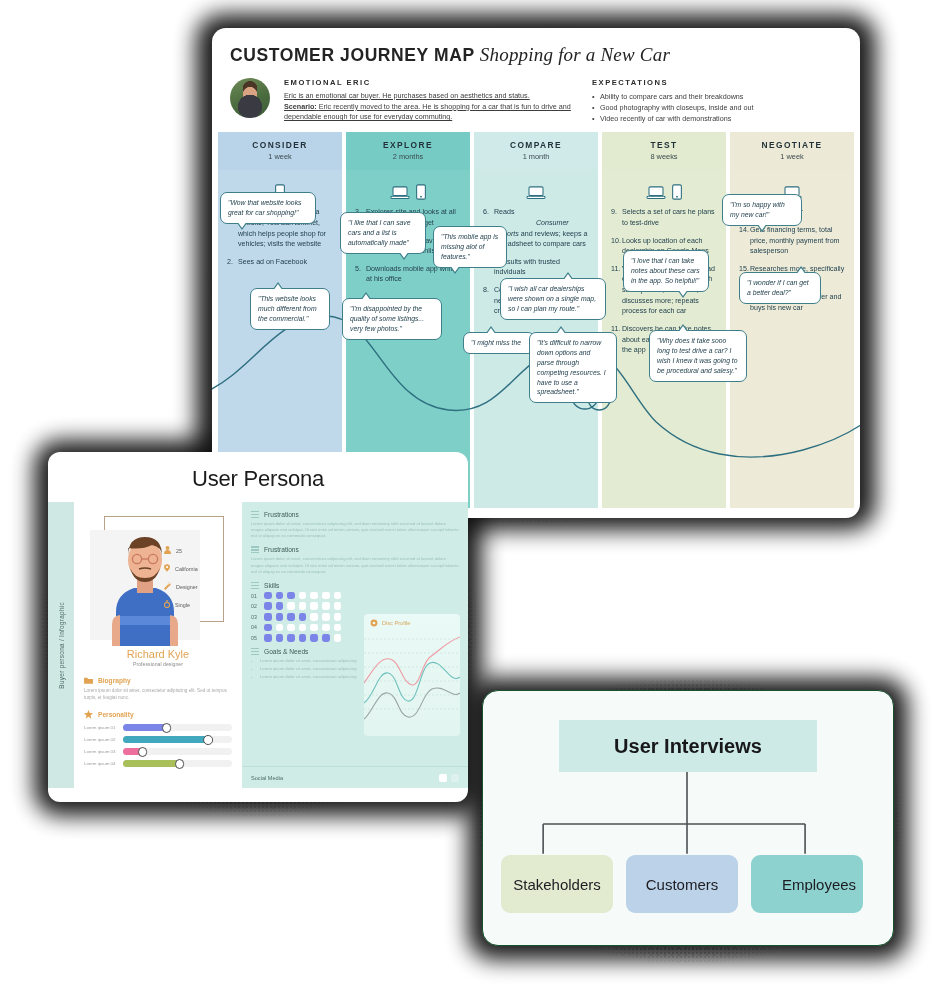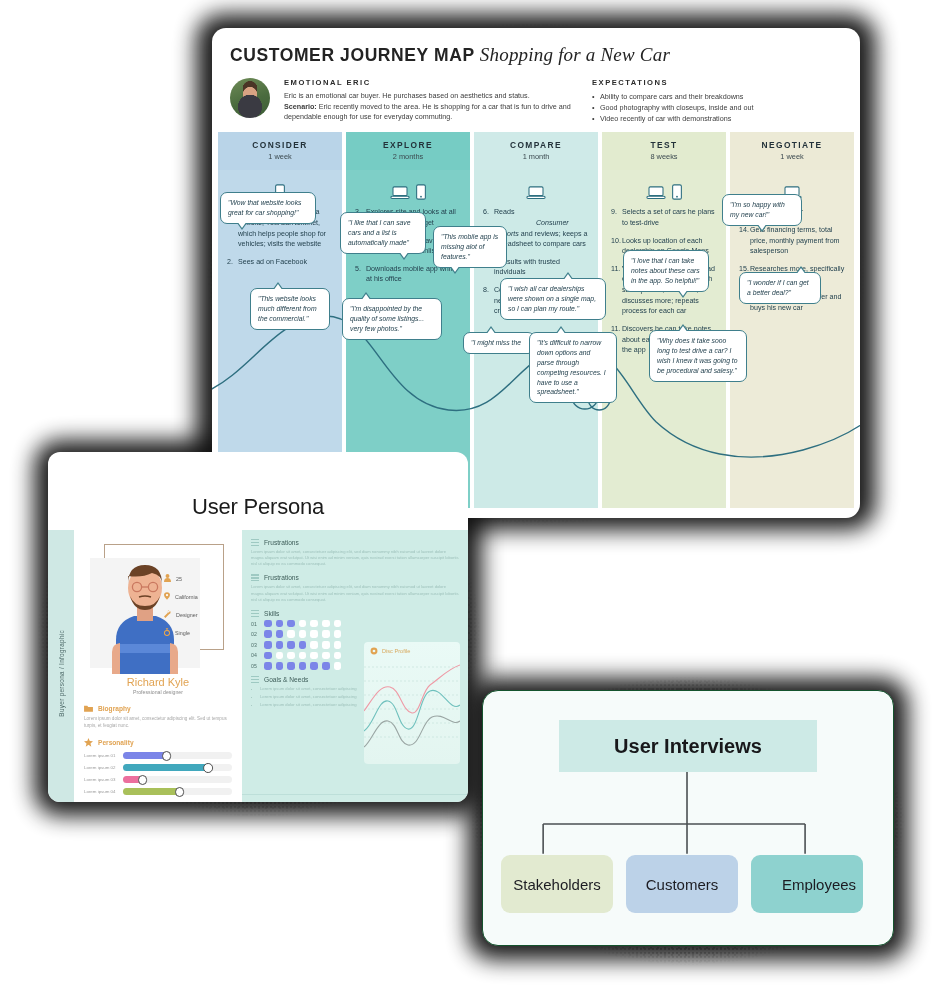--- a/index.html
+++ b/index.html
@@ -52,21 +52,21 @@
   .jm-avatar {
     width:40px;height:40px;border-radius:50%;flex:0 0 40px;
     background:
       radial-gradient(circle at 50% 72%, #3a3a42 0 34%, transparent 35%),
       radial-gradient(circle at 50% 40%, #d8a383 0 22%, transparent 23%),
       radial-gradient(circle at 50% 26%, #4a3526 0 20%, transparent 21%),
       linear-gradient(160deg,#6f8c57,#4a6b3e 55%,#3d5c36);
   }
   .jm-persona { flex:1 1 auto; max-width:300px;}
   .jm-h { font-size:7.6px; font-weight:700; letter-spacing:1.5px; color:#2b2b2b; margin-bottom:4px;}
-  .jm-p { font-size:7.2px; line-height:1.5; color:#3c3c3c; }
+  .jm-p { font-size:7.2px; line-height:1.5; color:#3c3c3c;text-decoration:underline; }
   .jm-p b{font-weight:700;}
   .jm-exp { flex:0 0 250px; }
   .jm-exp ul { margin:0; padding:0; list-style:none; }
   .jm-exp li { font-size:7.2px; line-height:1.55; color:#3c3c3c; padding-left:8px; position:relative;}
   .jm-exp li:before{ content:"•"; position:absolute; left:0; }
 
   .jm-cols { display:flex; gap:4px; padding:0 6px; }
   .jm-colhead { flex:1; text-align:center; padding:8px 4px 9px; }
   .jm-colhead .t { font-size:8.4px; font-weight:700; letter-spacing:1.4px; color:#23323a;}
   .jm-colhead .d { font-size:7.4px; color:#3c4a50; margin-top:2px;}
@@ -96,21 +96,21 @@
   }
   .bub.dn:before{ bottom:-7px; left:var(--tx,18px); border-top:7px solid #3f7f8c;}
   .bub.dn:after { bottom:-5.4px; left:var(--tx,18px); border-top:7px solid #fff;}
   .bub.up:before{ top:-7px; left:var(--tx,18px); border-bottom:7px solid #3f7f8c;}
   .bub.up:after { top:-5.4px; left:var(--tx,18px); border-bottom:7px solid #fff;}
 
   .curve { position:absolute; left:0; top:0; width:100%; height:100%; z-index:2; pointer-events:none;}
 
   
   #persona { left:48px; top:452px; width:420px; height:350px; border-radius:12px;}
-  .pc-title { text-align:center; font-size:22px; color:#1b1b1b; padding:14px 8px 10px; letter-spacing:-.2px;margin-top:28px;}
+  .pc-title { text-align:center; font-size:22px; color:#1b1b1b; padding:14px 8px 10px; letter-spacing:-.2px;}
   .pc-wrap { display:flex; height:286px; }
   .pc-rail {
     flex:0 0 26px; background:#cfe8e4; display:flex; align-items:center; justify-content:center;
   }
   .pc-rail span {
     writing-mode: vertical-rl; transform: rotate(180deg);
     font-size:6.4px; color:#4e6a69; letter-spacing:.3px;
   }
   .pc-left { flex:0 0 168px; background:#fff; position:relative; padding:0 10px;}
   .pc-hero { position:relative; height:136px; margin-top:8px;}

